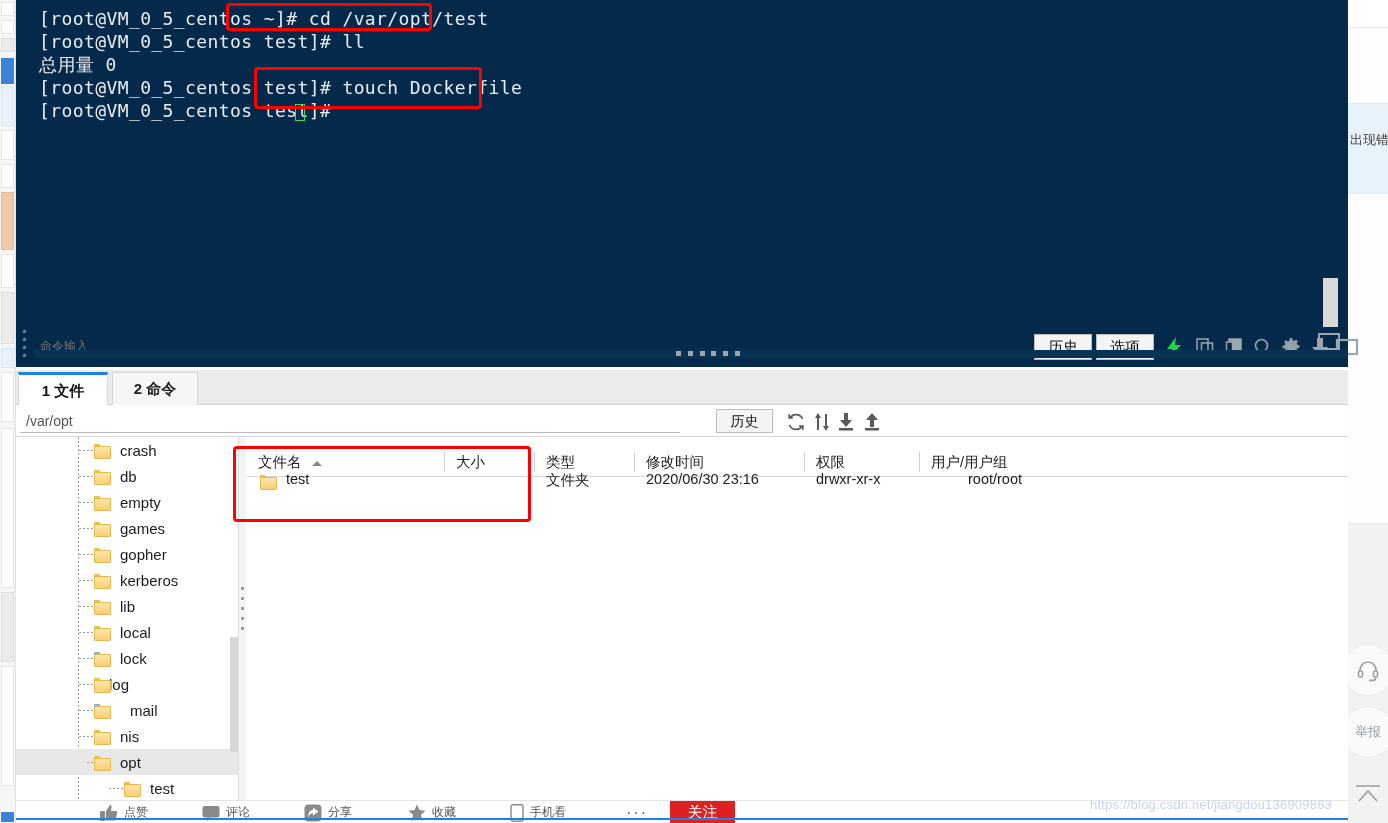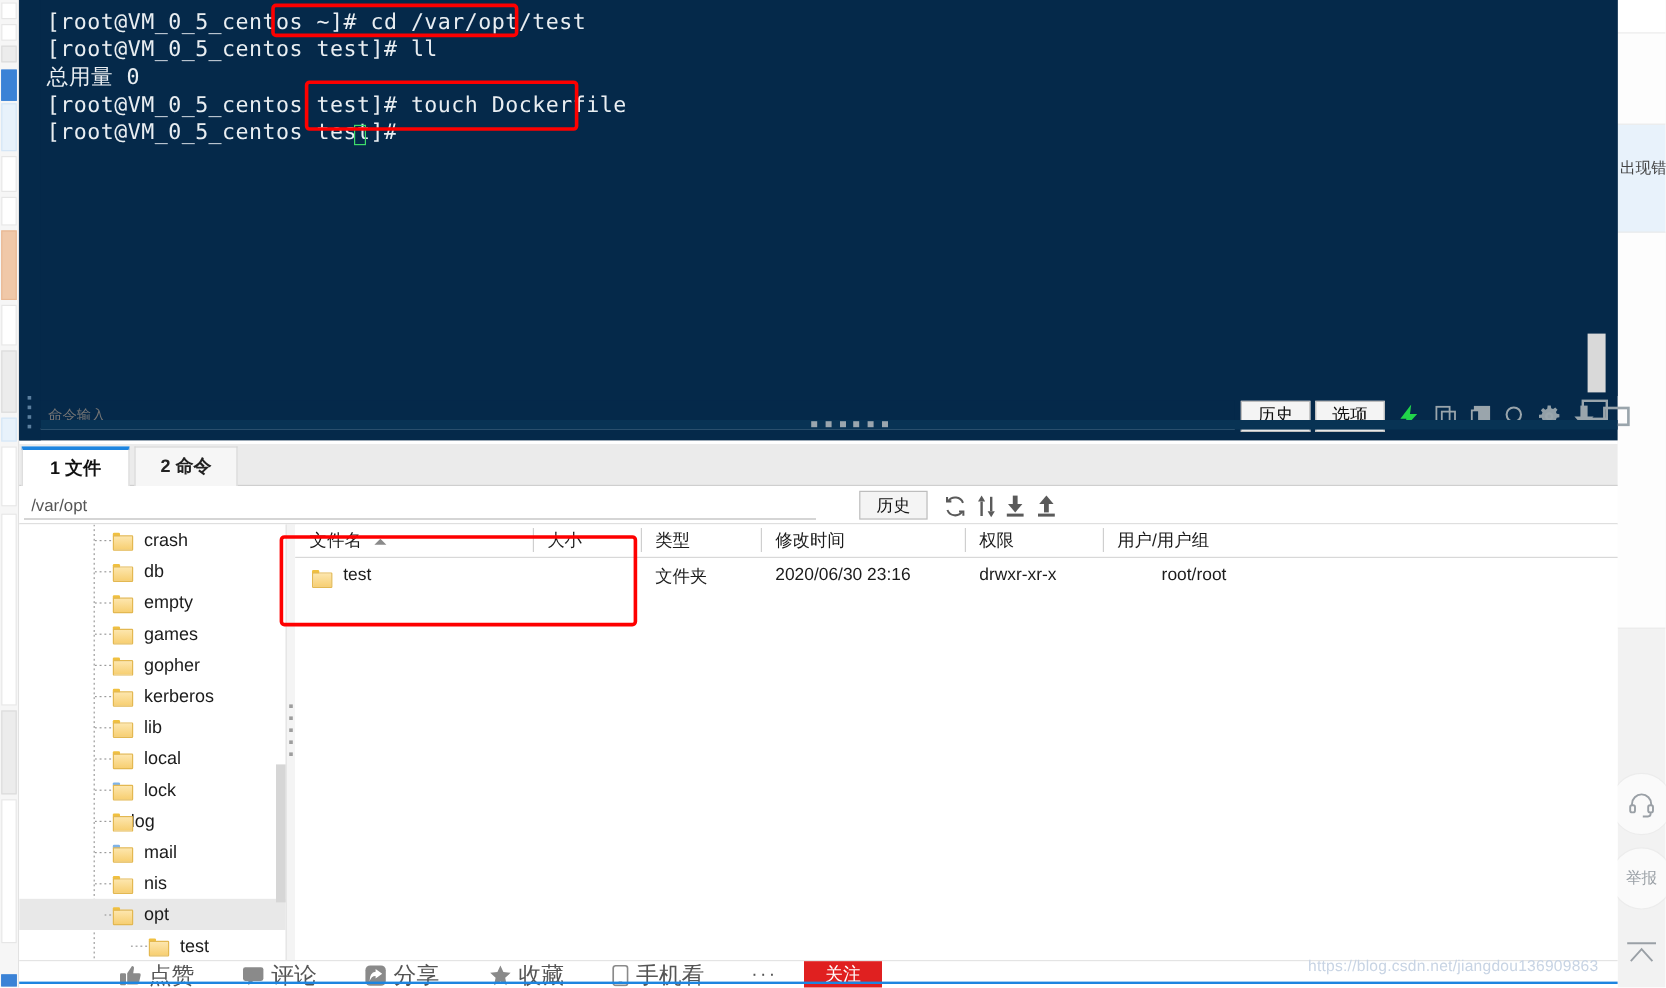--- a/index.html
+++ b/index.html
@@ -114,36 +114,36 @@
     background:#d6d6d6; }
 
   
   .splitter{ position:absolute; left:239px; top:437px; width:7px; height:363px;
     background:#f4f4f4; }
   .splitter i{ position:absolute; left:2px; width:3px; height:3px; background:#9e9e9e; }
 
   
   .filelist{ position:absolute; left:246px; top:437px; width:1102px; height:363px;
     background:#fff; }
-  .fl-head{ position:absolute; left:0; top:0; width:1102px; height:28px;
+  .fl-head{ position:absolute; left:0; top:12px; width:1102px; height:28px;
     border-bottom:1px solid #d8d8d8; }
   .fl-col{ position:absolute; top:4px; font-size:14.5px; color:#1c1c1c;
     cursor:pointer; white-space:nowrap; }
   .fl-div{ position:absolute; top:3px; width:1px; height:20px; background:#cfcfcf; }
   .fl-row{ position:absolute; left:0; top:28px; width:1102px; height:30px; cursor:pointer; }
   .fl-cell{ position:absolute; top:6px; font-size:14.5px; color:#1c1c1c; white-space:nowrap; }
   .sort-arrow{ position:absolute; width:0;height:0;
     border-left:5px solid transparent;border-right:5px solid transparent;
     border-bottom:5px solid #8a8a8a; }
 
   
   .actionbar{ position:absolute; left:16px; top:800px; width:1332px; height:23px;
     background:#fff; border-top:1px solid #e4e4e4; }
   .act{ position:absolute; top:0; height:23px; display:flex; align-items:center;
-    gap:6px; font-size:19px; color:#555; cursor:pointer; }
+    gap:6px; font-size:12px; color:#555; cursor:pointer; }
   .act svg{ display:block; }
   .follow{ position:absolute; top:0; width:65px; height:23px; background:#e02020;
     color:#fff; font-size:15px; display:flex; align-items:center;
     justify-content:center; cursor:pointer; }
   .watermark{ position:absolute; left:1090px; top:797px; font-size:13px;
     color:#c8d4e4; white-space:nowrap; letter-spacing:0.2px; }
   .bottom-rule{ position:absolute; left:16px; top:818px; width:1332px; height:2px;
     background:#1d85e0; }
 </style>
 </head>
@@ -370,21 +370,21 @@
       <span class="tname" style="margin-left:11px;">lock</span>
     </div>
     <div class="tnode" style="top:234px;">
       <div class="hline" style="left:63px;top:13px;"></div>
       <div class="folder" style="margin-left:78px;"></div>
       <span class="tname" style="">log</span>
     </div>
     <div class="tnode" style="top:260px;">
       <div class="hline" style="left:63px;top:13px;"></div>
       <div class="folder link" style="margin-left:78px;"></div>
-      <span class="tname" style="margin-left:11px;">mail</span>
+      <span class="tname" style="margin-left:21px;">mail</span>
     </div>
     <div class="tnode" style="top:286px;">
       <div class="hline" style="left:63px;top:13px;"></div>
       <div class="folder" style="margin-left:78px;"></div>
       <span class="tname" style="margin-left:11px;">nis</span>
     </div>
     <div class="tnode sel" style="top:312px;">
 
       <div class="hline" style="left:71px;top:13px;"></div>
       <div class="folder" style="margin-left:78px;"></div>

